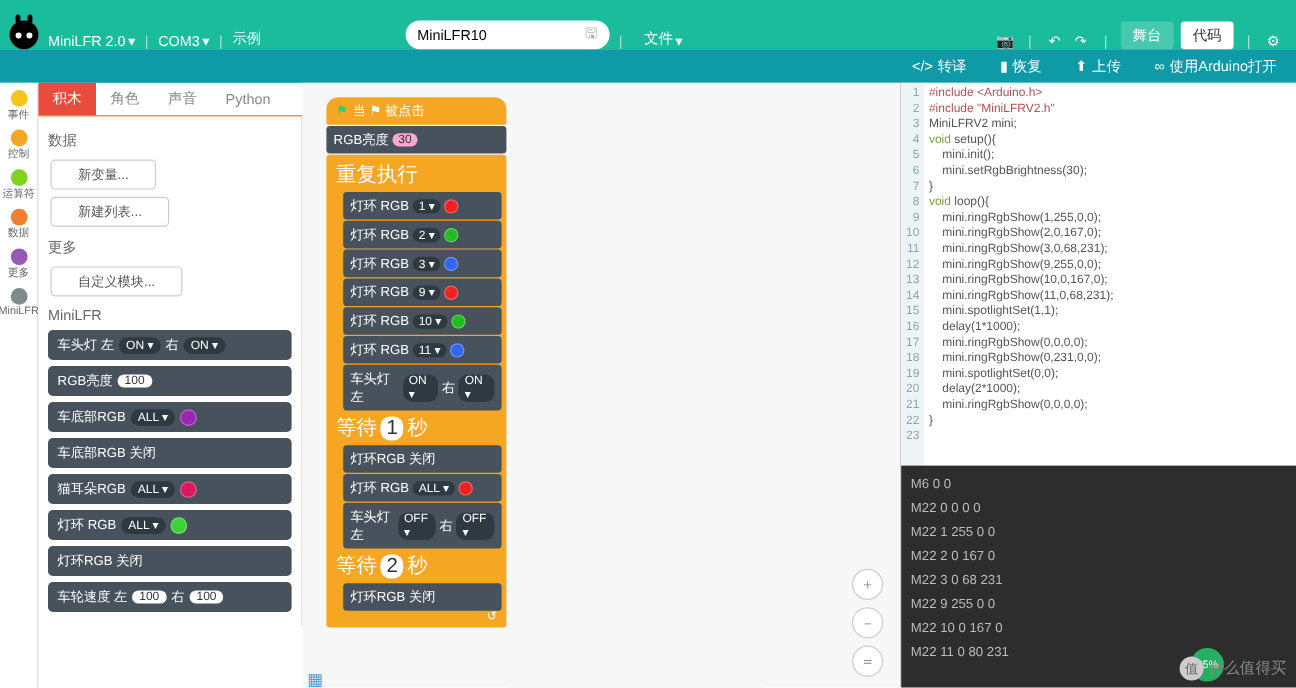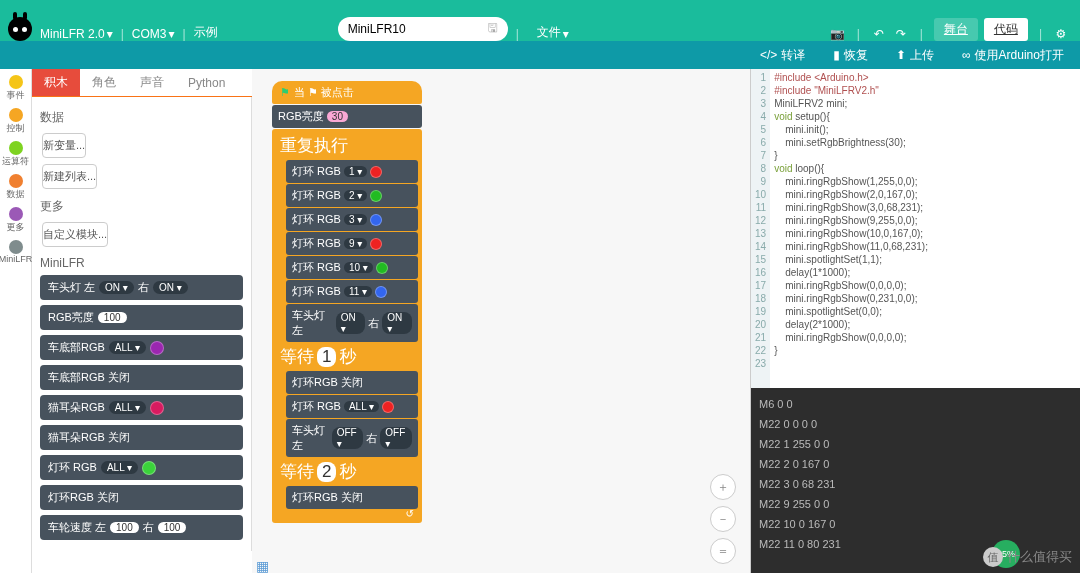--- a/index.html
+++ b/index.html
@@ -9,34 +9,34 @@
 .topbar .logo::before, .topbar .logo::after { content: ""; position: absolute; width: 4px; height: 8px; background: #000; top: -5px; border-radius: 2px; }
 .topbar .logo::before { left: 5px; } .topbar .logo::after { right: 5px; }
 .topbar .eyes { display: flex; gap: 4px; }
 .topbar .eyes span { width: 5px; height: 5px; background: #fff; border-radius: 50%; }
 .topbar .sep { margin: 0 8px; opacity: .6; }
 .topbar .title-input { background: #fff; border-radius: 14px; height: 24px; width: 170px; display: flex; align-items: center; padding: 0 10px; color: #555; margin-left: 120px; }
 .topbar .title-input input { border: none; outline: none; font-size: 12px; width: 110px; }
 .topbar .file-btn { margin-left: 10px; }
 .topbar .spacer { flex: 1; }
 .topbar .ico { width: 22px; text-align: center; cursor: pointer; }
-.topbar .pill { background: rgba(255,255,255,.2); padding: 3px 10px; border-radius: 3px; margin: 0 3px; cursor: pointer; text-decoration: underline; }
+.topbar .pill { background: rgba(255,255,255,.2); padding: 3px 10px; border-radius: 3px; margin: 0 3px; cursor: pointer; }
 .topbar .pill.active { background: #fff; color: #333; }
 .secondbar { background: #0e9aa7; height: 28px; display: flex; align-items: center; color: #fff; padding-left: 760px; gap: 28px; font-size: 12px; }
 .secondbar .item { cursor: pointer; display: flex; align-items: center; gap: 4px; }
 .main { display: flex; height: 509px; }
 .leftcol { width: 32px; background: #fff; border-right: 1px solid #ddd; display: flex; flex-direction: column; align-items: center; padding-top: 6px; gap: 6px; font-size: 9px; color: #666; }
 .leftcol .cat { display: flex; flex-direction: column; align-items: center; cursor: pointer; }
 .leftcol .dot { width: 14px; height: 14px; border-radius: 50%; }
 .tabrow { height: 28px; border-bottom: 1px solid #f97316; display: flex; align-items: center; font-size: 12px; color: #888; }
 .tabrow .tab { padding: 0 12px; height: 100%; display: flex; align-items: center; cursor: pointer; }
 .tabrow .tab.active { background: #e74c3c; color: #fff; }
 .blockpanel { width: 220px; border-right: 1px solid #ddd; overflow-y: auto; padding: 6px 8px; }
 .blockpanel h4 { font-weight: normal; color: #666; margin: 6px 0 4px; font-size: 12px; }
-.chip { display: inline-block; border: 1px solid #ccc; background: #fff; border-radius: 4px; padding: 4px 0; margin: 3px 2px; font-size: 11px; color: #555; cursor: pointer; }
+.chip { display: inline-block; border: 1px solid #ccc; background: #fff; border-radius: 4px; padding: 4px 22px; margin: 3px 2px; font-size: 11px; color: #555; cursor: pointer; }
 .blk { background: #47525d; color: #fff; border-radius: 4px; padding: 5px 8px; margin: 5px 0; font-size: 11px; display: flex; align-items: center; gap: 4px; }
 .blk .oval { background: #fff; color: #333; border-radius: 10px; padding: 0 6px; font-size: 10px; }
 .blk .drop { background: #2e3942; border-radius: 10px; padding: 1px 6px; font-size: 10px; }
 .blk .cdot { width: 14px; height: 14px; border-radius: 50%; border: 1px solid rgba(255,255,255,.3); }
 .canvas { flex: 1; background: #f7f7f7; position: relative; overflow: hidden; }
 .stack { position: absolute; left: 20px; top: 12px; width: 150px; }
 .hat { background: #f5a623; color: #fff; border-radius: 10px 10px 2px 2px; padding: 4px 8px; font-size: 11px; display: flex; align-items: center; gap: 4px; }
 .hat .flag { color: #2ecc71; }
 .sblk { background: #47525d; color: #fff; padding: 4px 6px; font-size: 11px; display: flex; align-items: center; gap: 3px; margin: 1px 0; border-radius: 3px; }
 .sblk .oval { background: #f9a8d4; color: #333; border-radius: 8px; padding: 0 5px; font-size: 10px; }
@@ -160,21 +160,20 @@
           <span>车底部RGB</span>
           <span class="drop">ALL ▾</span>
           <span class="cdot" style="background:#9b27b0"></span>
         </div>
       <div class="blk">车底部RGB 关闭</div>
       <div class="blk">
           <span>猫耳朵RGB</span>
           <span class="drop">ALL ▾</span>
           <span class="cdot" style="background:#d81b60"></span>
         </div>
-      <div class="blk">猫耳朵RGB 关闭</div>
       <div class="blk">
           <span>灯环 RGB</span>
           <span class="drop">ALL ▾</span>
           <span class="cdot" style="background:#3bd23b"></span>
         </div>
       <div class="blk">灯环RGB 关闭</div>
       <div class="blk">
           <span>车轮速度 左</span>
           <span class="oval">100</span>
           <span>右</span>

